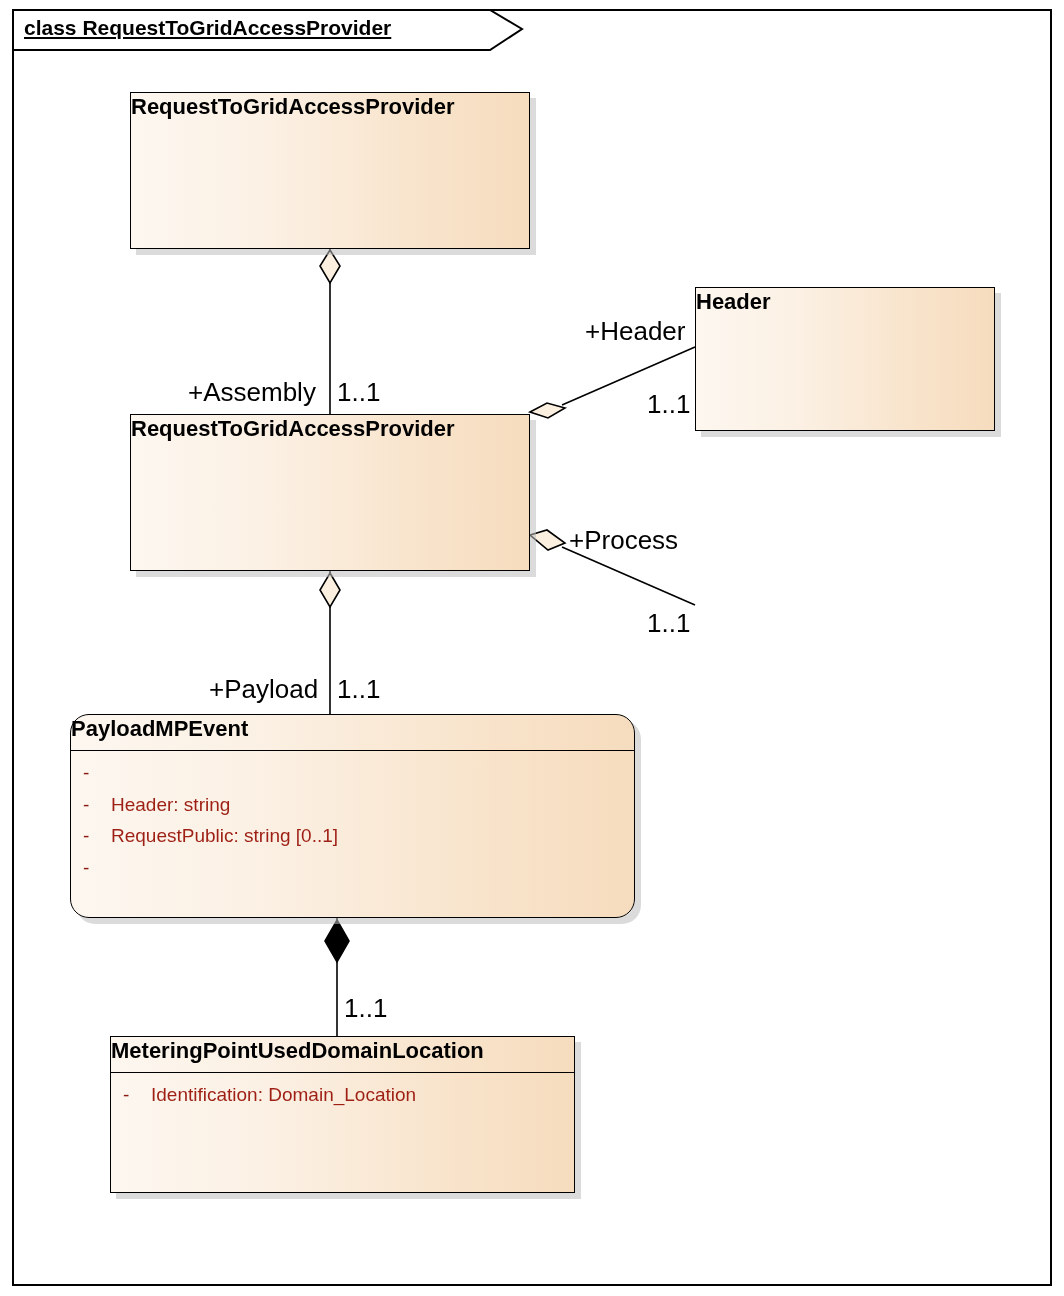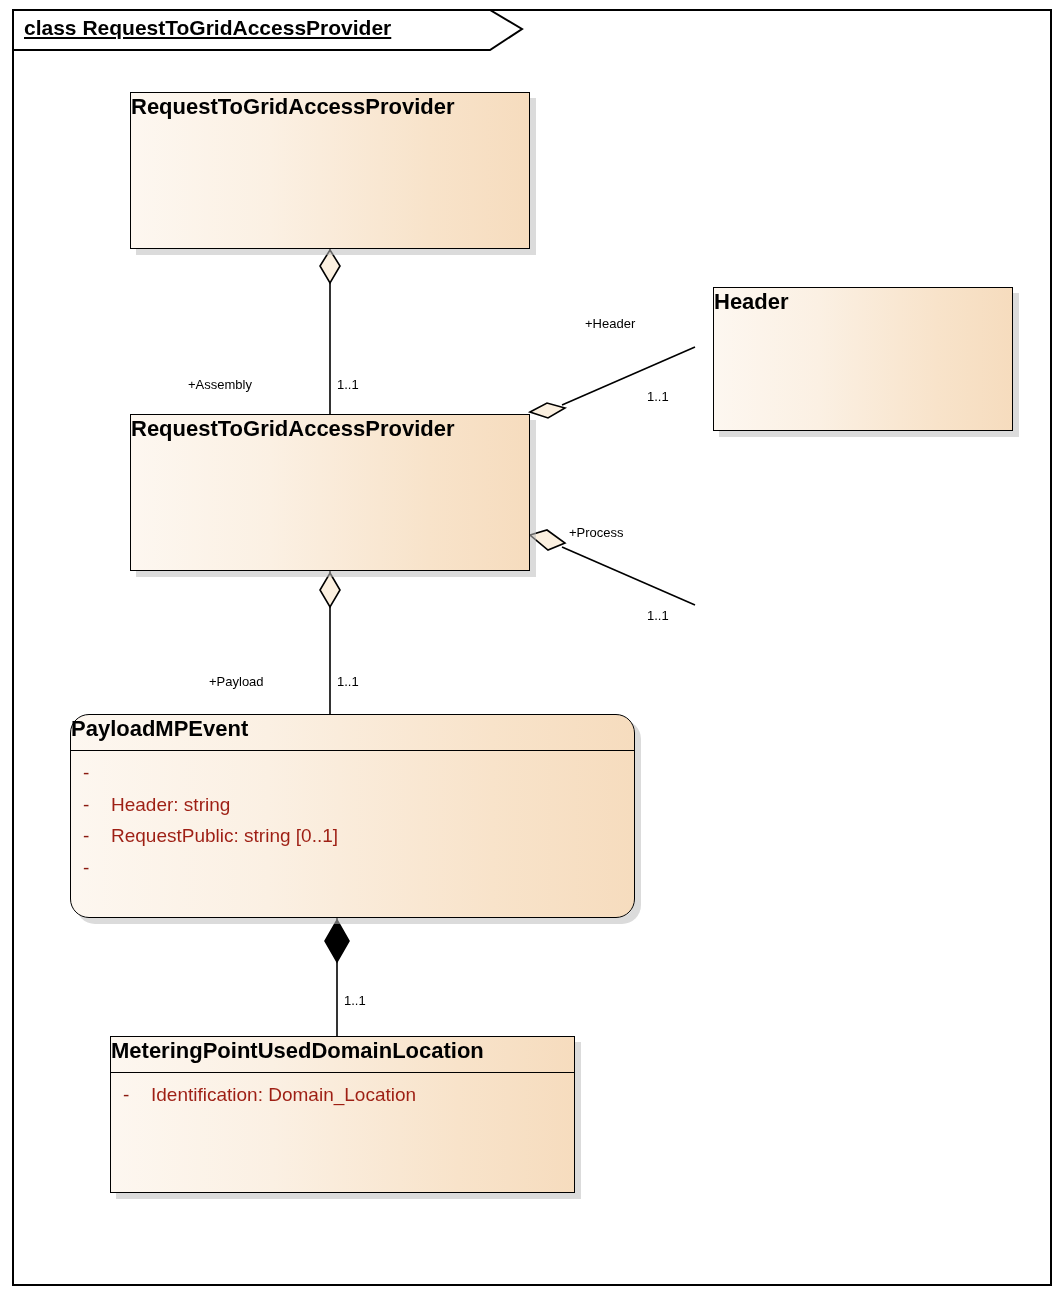--- a/index.html
+++ b/index.html
@@ -88,21 +88,21 @@
     padding-left: 12px;
     box-sizing: border-box;
     color: #8b1a10;
     flex: none;
   }
   .attr-text { color: #9e1f14; }
 
   
   .conn-label {
     position: absolute;
-    font-size: 13px;
+    font-size: 26px;
     color: #000000;
     white-space: nowrap;
   }
   
   #links {
     position: absolute;
     left: 0;
     top: 0;
     width: 1064px;
     height: 1296px;
@@ -150,21 +150,21 @@
   </svg>
 
   <div class="cls" style="left:130px; top:92px; width:400px; height:157px;">
     <div class="cls-title">RequestToGridAccessProvider</div>
   </div>
 
   <div class="cls" style="left:130px; top:414px; width:400px; height:157px;">
     <div class="cls-title">RequestToGridAccessProvider</div>
   </div>
 
-  <div class="cls" style="left:695px; top:287px; width:300px; height:144px;margin-left:18px;">
+  <div class="cls" style="left:695px; top:287px; width:300px; height:144px;">
     <div class="cls-title">Header</div>
   </div>
 
 
   <div class="cls" style="left:70px; top:714px; width:565px; height:204px;border-radius:19px;">
     <div class="cls-title">PayloadMPEvent</div>
     <div class="cls-sep"></div>
     <div class="attr-list">
       <div class="attr">
         <span class="attr-vis">-</span>

